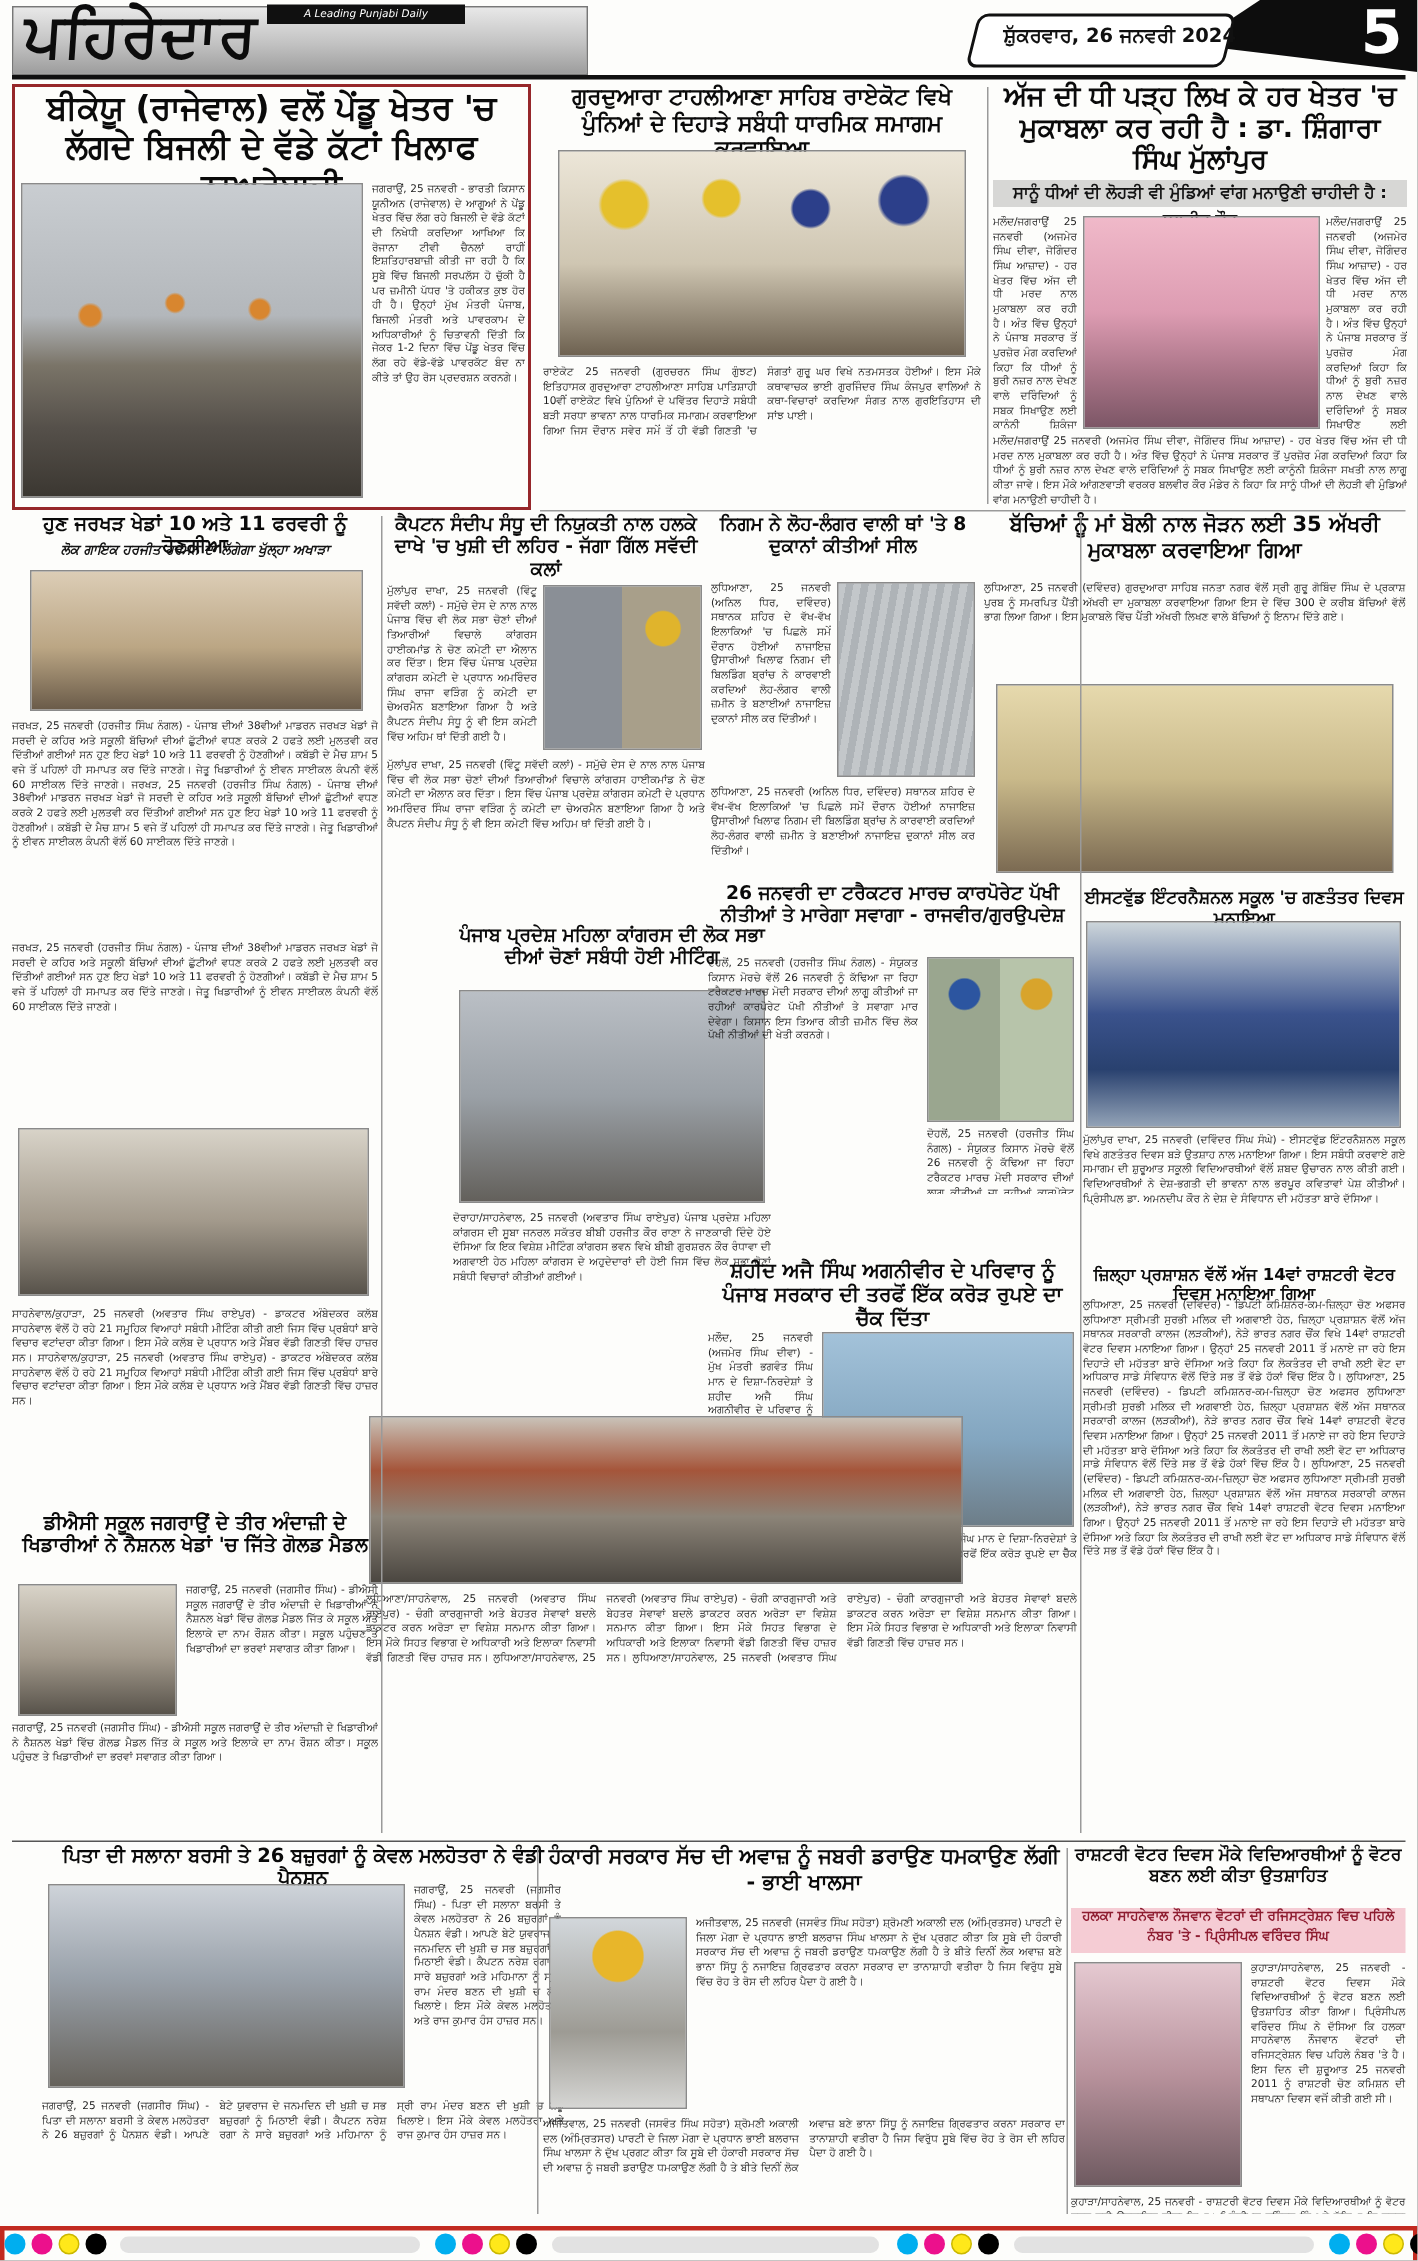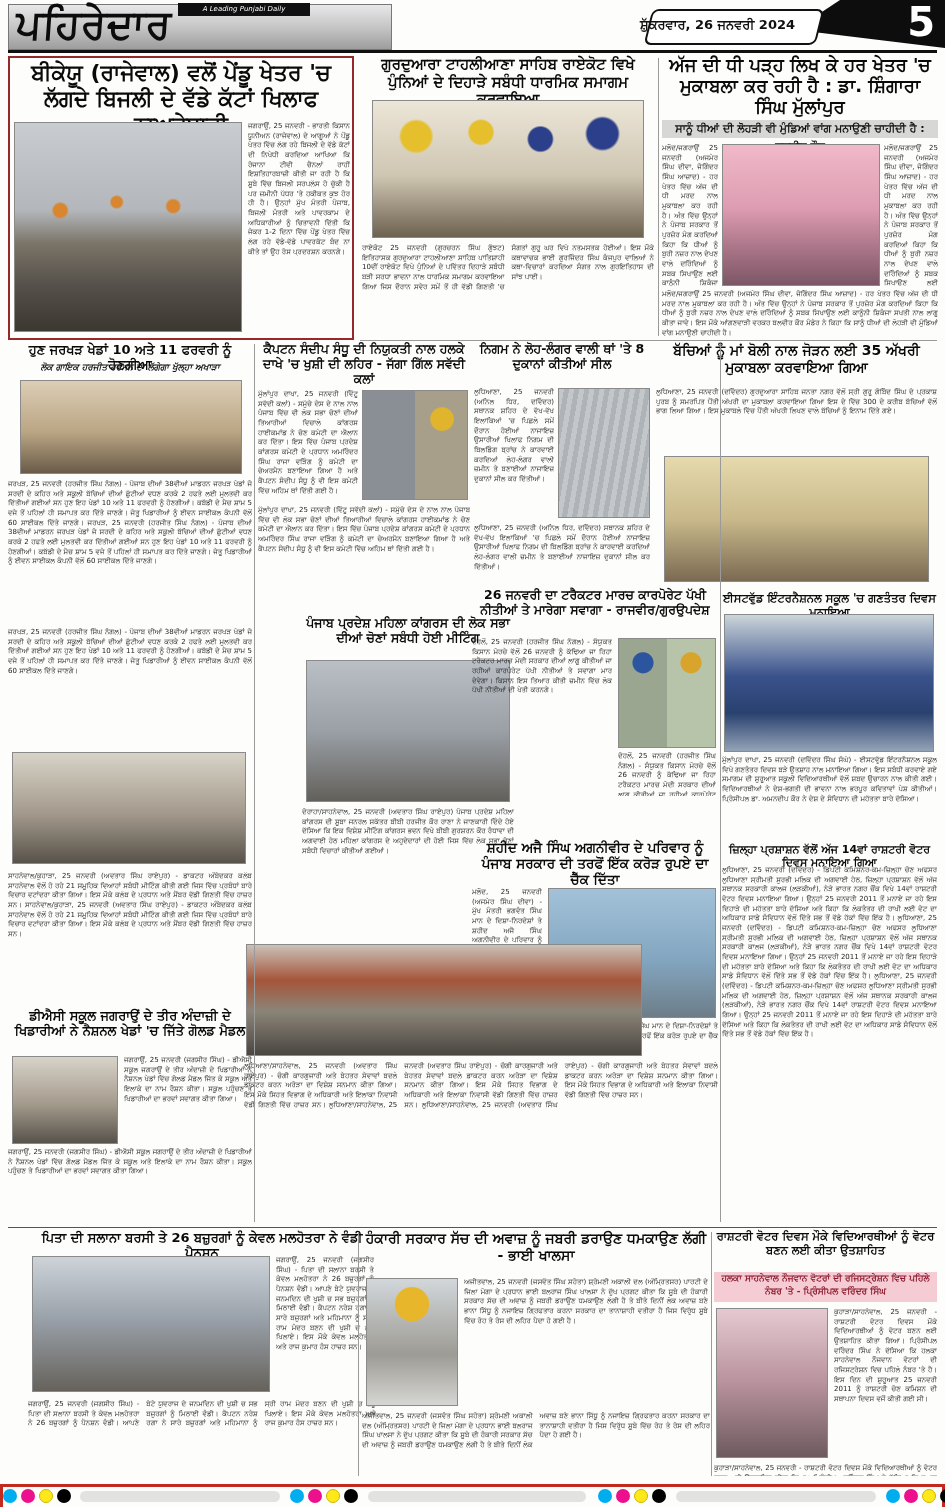--- a/index.html
+++ b/index.html
@@ -10,21 +10,21 @@
   .masthead-band{left:8px;top:4px;width:382px;height:44px;
     background:linear-gradient(180deg,#e8e8e8 0%,#c2c2c2 55%,#9d9d9d 100%);
     border:1px solid #777;}
   .masthead-title{left:16px;top:0px;width:370px;font-size:40px;font-weight:800;
     letter-spacing:1px;color:#0c0c0c;transform:skewX(-4deg);line-height:48px;}
   .tagline-box{left:178px;top:3px;width:132px;height:13px;background:#101010;color:#fff;
     font-size:7px;font-style:italic;text-align:center;line-height:13px;}
   .date-box{left:648px;top:9px;width:168px;height:32px;background:#fff;border:2px solid #111;
     border-radius:7px;transform:skewX(-14deg);}
   .date-text{left:640px;top:9px;width:184px;height:32px;font-size:13px;font-weight:700;
-    text-align:left;line-height:32px;}
+    text-align:right;line-height:32px;}
   .corner-black{right:0;top:0;width:150px;height:48px;background:#0d0d0d;
     clip-path:polygon(30% 0,100% 0,100% 100%,0 62%);}
   .page-num{right:10px;top:-2px;width:60px;font-size:40px;font-weight:800;color:#fff;
     text-align:right;line-height:48px;}
   .header-rule{left:8px;top:50px;width:929px;height:3px;background:#101010;}
   
   .art{position:absolute;}
   .hl{position:absolute;margin:0;font-weight:800;color:#0a0a0a;text-align:center;line-height:1.18;}
   .sub{position:absolute;margin:0;font-weight:700;color:#131313;text-align:center;}
   .sub-gray{background:#d7d7d5;}

